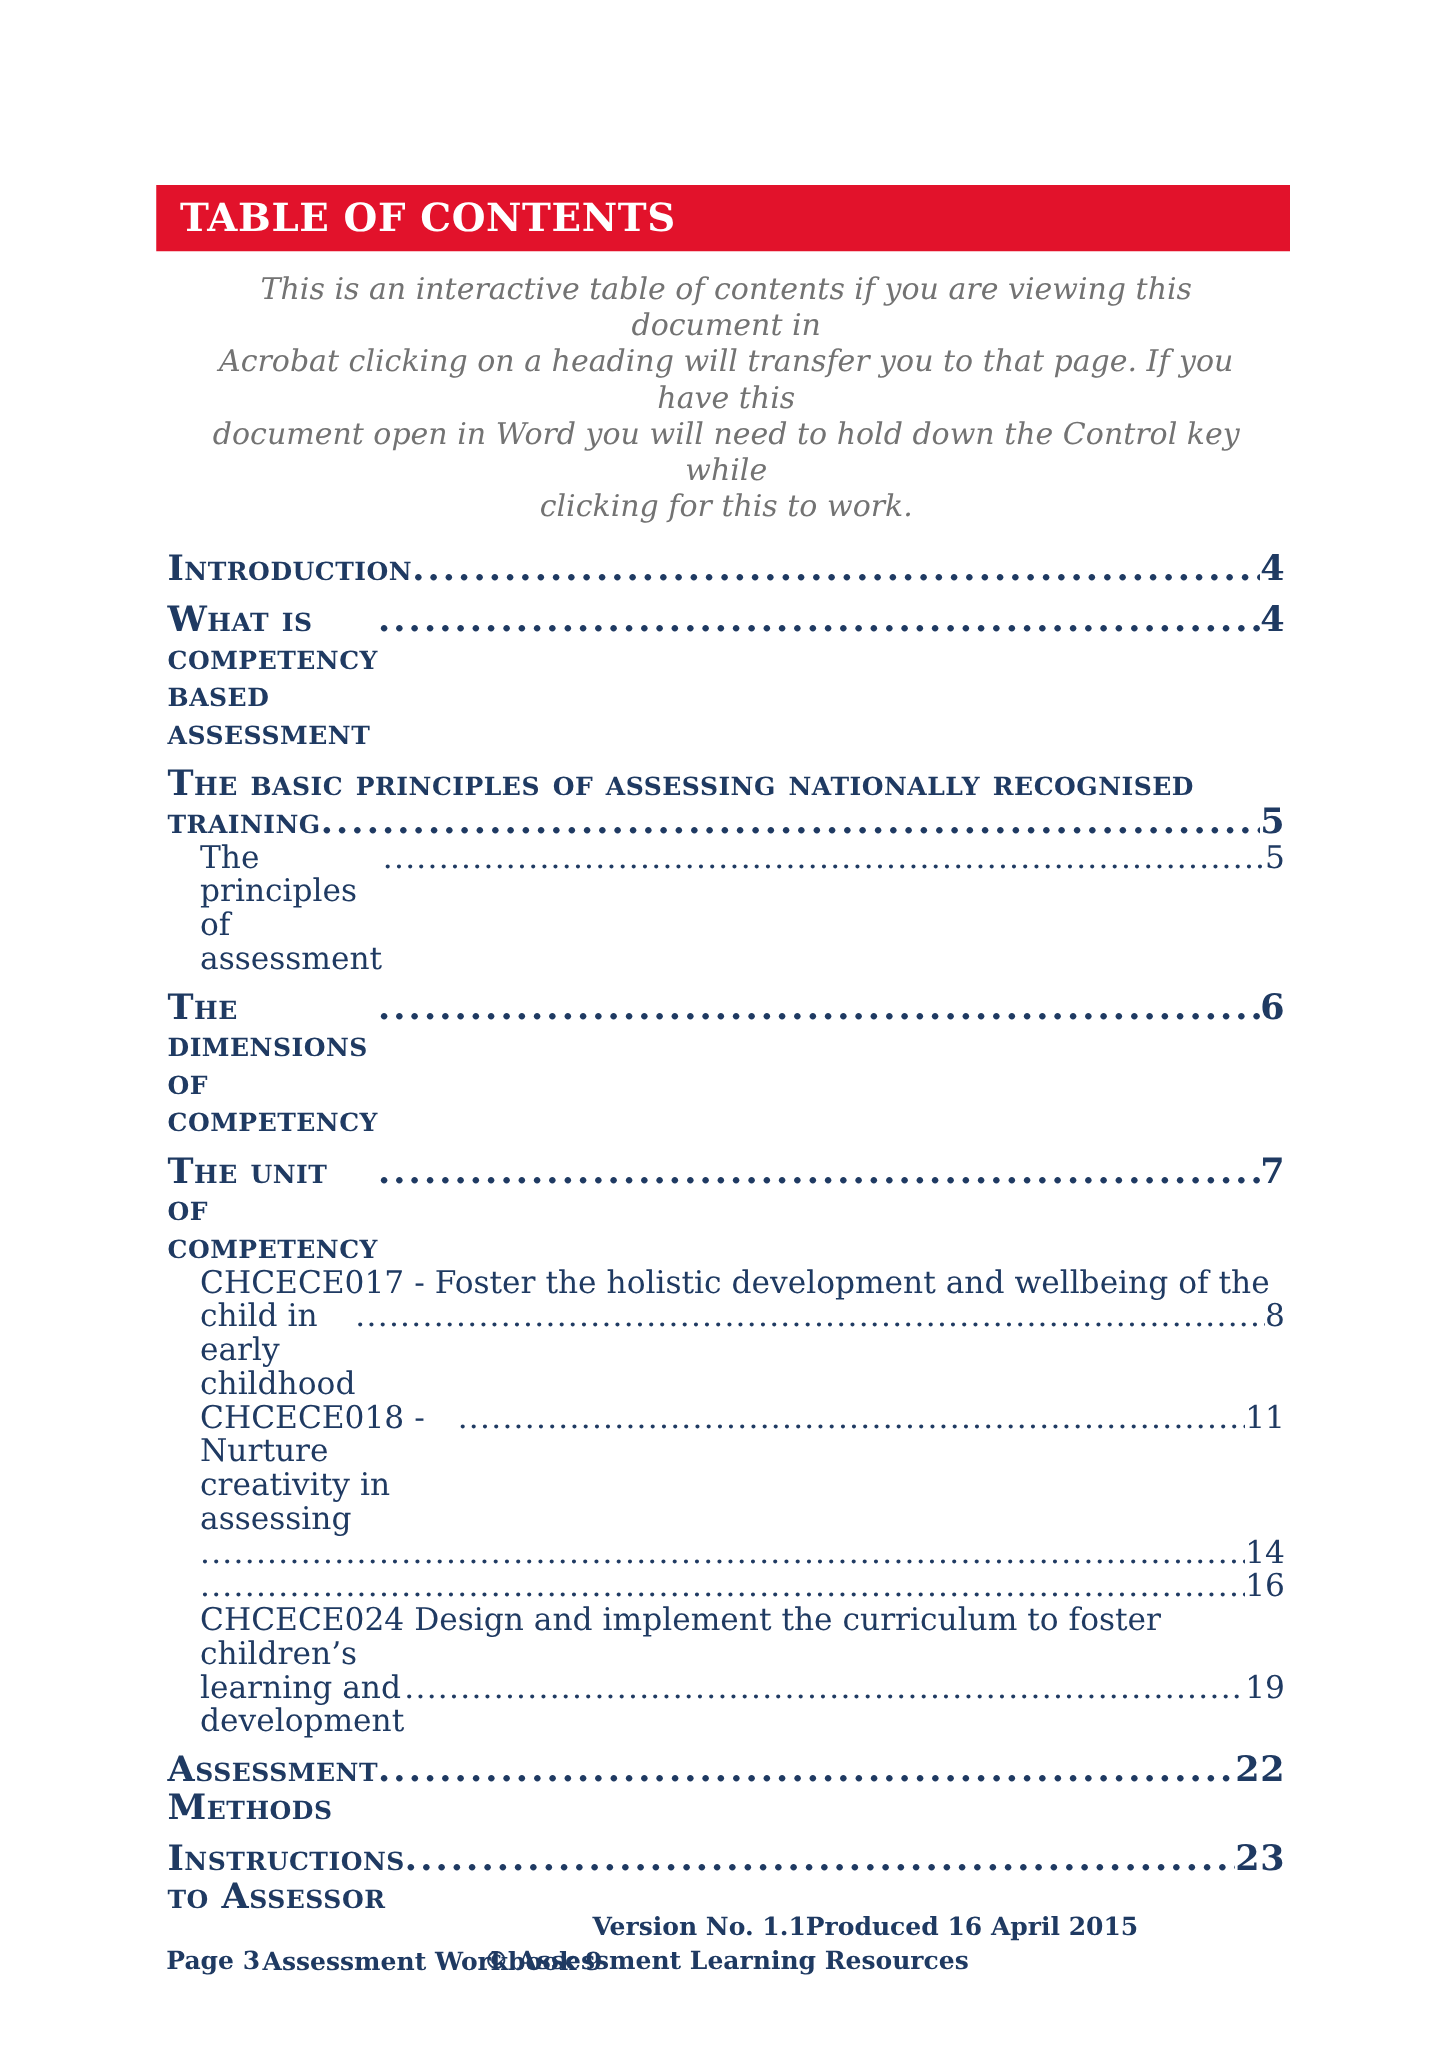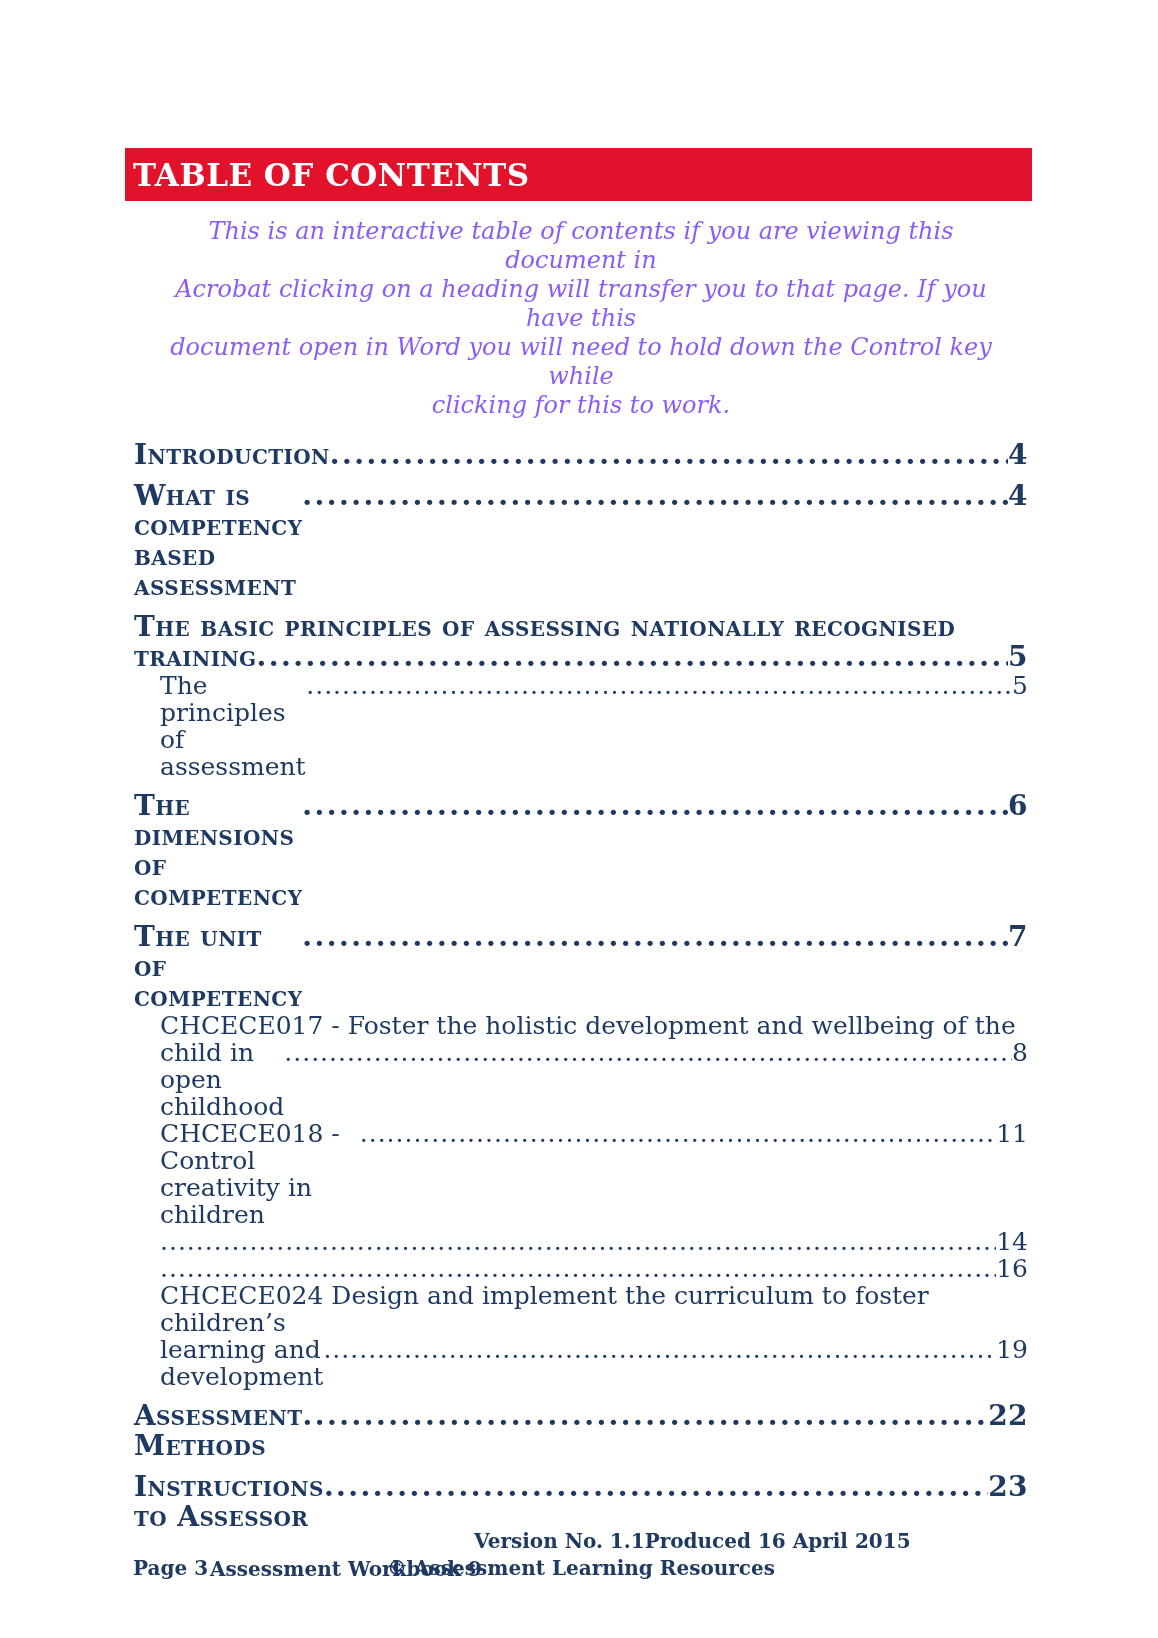--- a/index.html
+++ b/index.html
@@ -4,21 +4,21 @@
 <style>
   * { margin:0; padding:0; box-sizing:border-box; }
   html, body { background:#ffffff; }
   .page {
     position:relative; width:1158px; height:1638px;
     background:#ffffff; overflow:hidden;
     font-family:"DejaVu Serif", serif;
   }
   .banner {
     margin:148px 126px 0 125px; height:53px;
-    display:flex; align-items:center; padding-left:8px;
+    display:flex; align-items:center; padding-left:19px;
   }
   .banner-title { font-weight:bold; font-size:31px; letter-spacing:0.5px; }
   .intro {
     margin:16px 150px 0 154px; text-align:center;
     font-style:italic; font-size:24px; line-height:29px;
     white-space:pre-line;
   }
   .toc { margin:20px 130px 0 134px; }
   .entry { display:block; text-decoration:none; color:inherit; cursor:pointer; }
   .row { display:flex; align-items:baseline; }
@@ -47,21 +47,21 @@
 </style>
 </head>
 <body>
 
 <div class="page">
 
   <header class="banner" style="background: rgb(226, 18, 43);">
     <span class="banner-title" style="color: rgb(255, 255, 255);">TABLE OF CONTENTS</span>
   </header>
 
-  <p class="intro" style="color: #8b5cf6;">This is an interactive table of contents if you are viewing this document in
+  <p class="intro" style="color: #737373;">This is an interactive table of contents if you are viewing this document in
 Acrobat clicking on a heading will transfer you to that page. If you have this
 document open in Word you will need to hold down the Control key while
 clicking for this to work.</p>
 
   <nav class="toc" style="color: rgb(31, 58, 98);">
       <a class="entry lvl1">
         <span class="row">
           <span>Introduction</span>
           <span class="leader"></span>
           <span class="pg">4</span>
@@ -99,28 +99,28 @@
       <a class="entry lvl1">
         <span class="row">
           <span>The unit of competency</span>
           <span class="leader"></span>
           <span class="pg">7</span>
         </span>
       </a>
       <a class="entry lvl2">
         <span class="line1">CHCECE017 - Foster the holistic development and wellbeing of the</span>
         <span class="row">
-          <span>child in open childhood</span>
+          <span>child in early childhood</span>
           <span class="leader"></span>
           <span class="pg">8</span>
         </span>
       </a>
       <a class="entry lvl2">
         <span class="row">
-          <span>CHCECE018 - Control creativity in children</span>
+          <span>CHCECE018 - Nurture creativity in assessing</span>
           <span class="leader"></span>
           <span class="pg">11</span>
         </span>
       </a>
       <a class="entry lvl2">
         <span class="row">
           <span class="leader"></span>
           <span class="pg">14</span>
         </span>
       </a>

